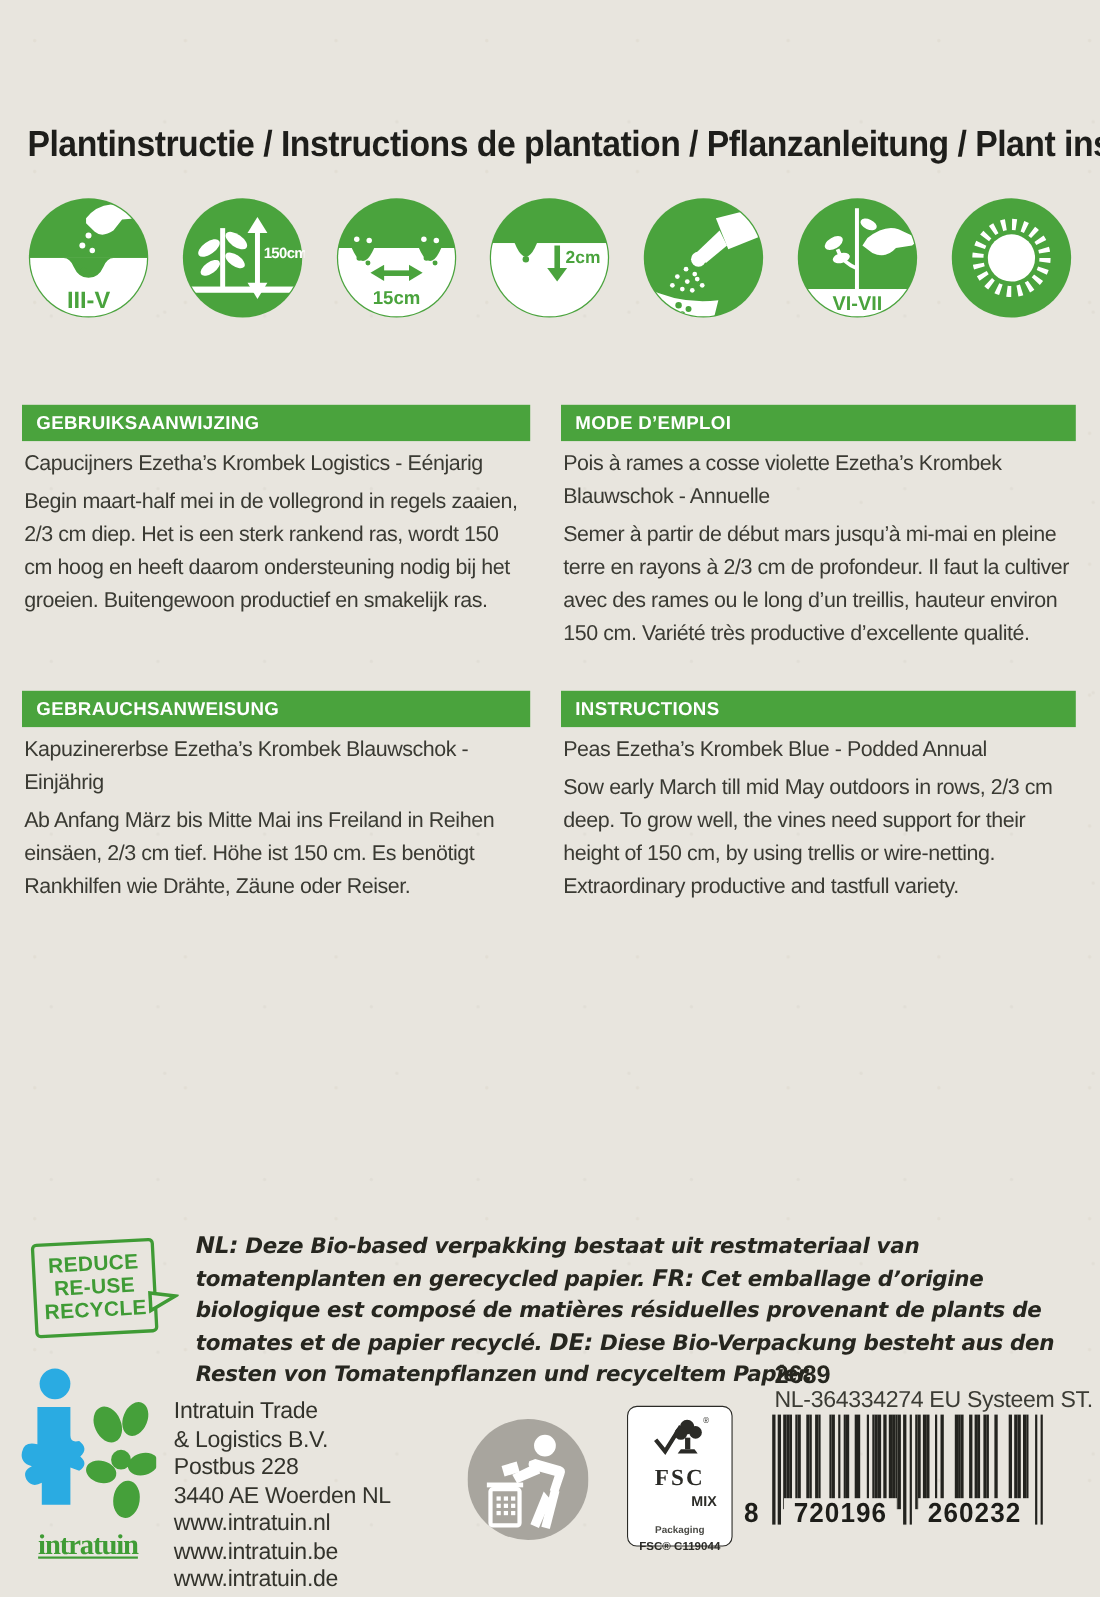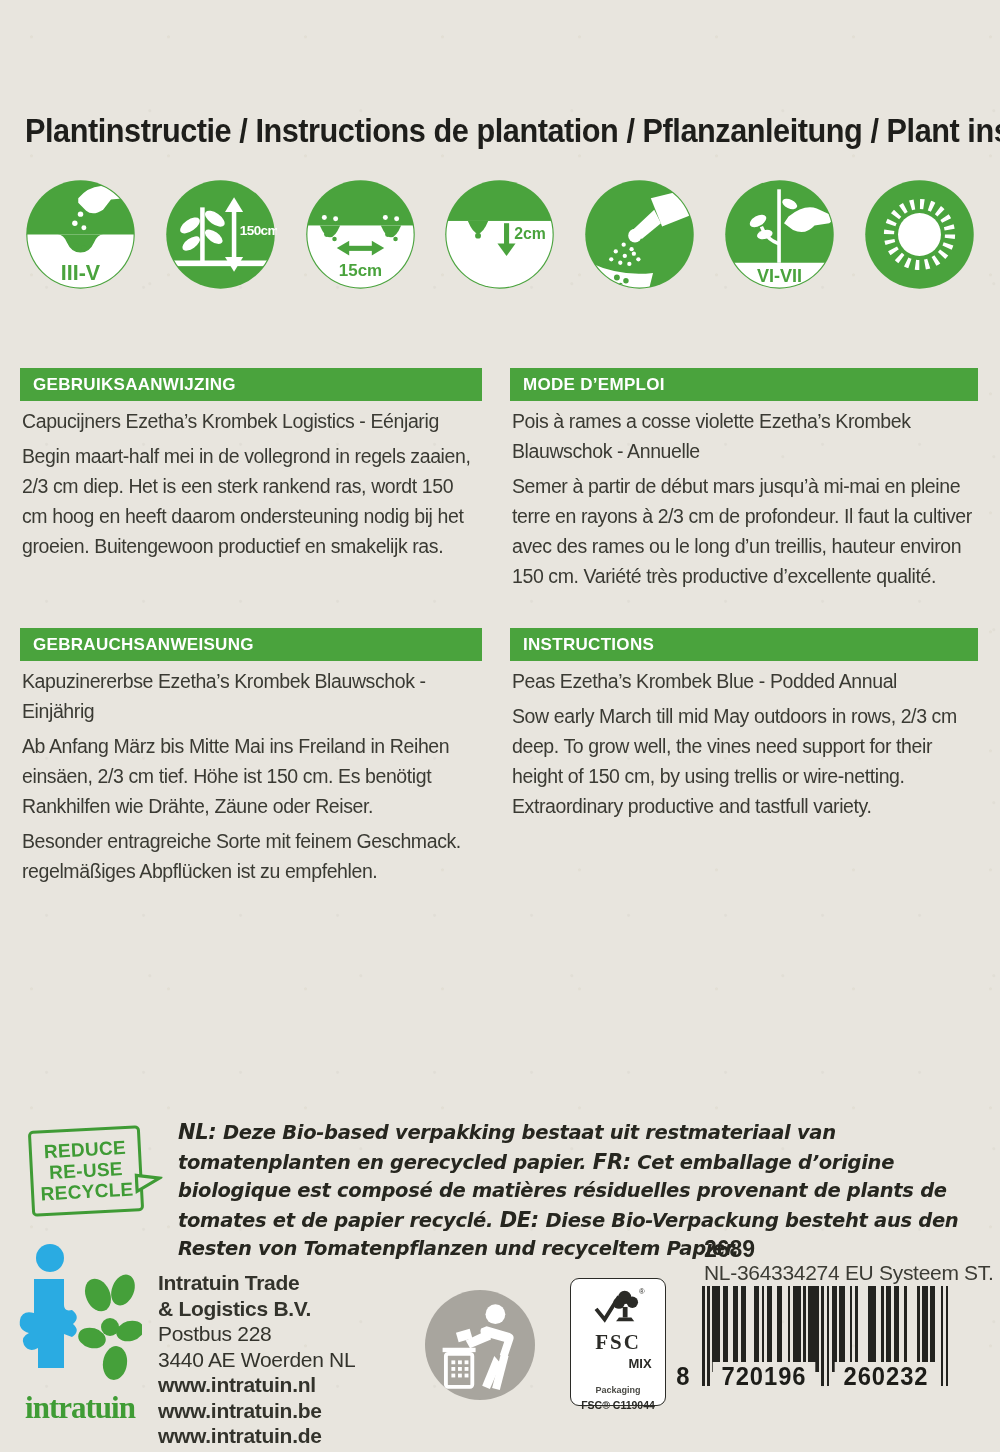--- a/index.html
+++ b/index.html
@@ -34,24 +34,24 @@
   .badge-tail{position:absolute;right:-23px;top:44px;}
   .recycle-note{
     position:absolute;left:178px;top:1118px;width:822px;
     font-family:"DejaVu Sans",sans-serif;font-style:italic;font-weight:bold;
     font-size:19.5px;line-height:28.5px;color:#26261f;letter-spacing:-0.3px;
   }
   .recycle-note .lang{font-size:21px;}
   .logo{position:absolute;left:18px;top:1243px;}
   .wordmark{
     position:absolute;left:16px;top:1390px;width:128px;text-align:center;
-    font-family:"Liberation Serif",serif;font-weight:bold;font-size:31px;letter-spacing:-1px;color:#3f9c35;
+    font-family:"Liberation Serif",serif;font-weight:bold;font-size:26px;letter-spacing:-1px;color:#3f9c35;text-decoration:underline;
   }
   .address{position:absolute;left:158px;top:1270px;font-size:21px;line-height:25.5px;color:#33332c;letter-spacing:-0.3px;}
-  .address .b{font-weight:bold;}
+  .address .b{font-weight:normal;}
   .tidyman{position:absolute;left:425px;top:1290px;}
   .fsc-box{
     position:absolute;left:570px;top:1278px;width:96px;height:128px;background:#ffffff;
     border:1.5px solid #2b2b27;border-radius:9px;text-align:center;color:#2b2b27;
     box-sizing:border-box;padding-top:6px;
   }
   .fsc-name{font-family:"Liberation Serif",serif;font-weight:bold;font-size:21px;letter-spacing:2px;line-height:22px;}
   .fsc-type{font-weight:bold;font-size:13px;margin-top:3px;margin-left:44px;}
   .fsc-sub{font-size:9px;margin-top:14px;font-weight:bold;color:#4a4a45;}
   .fsc-code{font-size:10.5px;font-weight:bold;margin-top:4px;}
@@ -229,21 +229,20 @@
   <section class="block" style="left:510px;top:368px;width:468px;">
     <div class="bar">MODE D’EMPLOI</div>
     <p>Pois à rames a cosse violette Ezetha’s Krombek Blauwschok - Annuelle</p>
     <p>Semer à partir de début mars jusqu’à mi-mai en pleine terre en rayons à 2/3 cm de profondeur. Il faut la cultiver avec des rames ou le long d’un treillis, hauteur environ 150 cm. Variété très productive d’excellente qualité.</p>
   </section>
 
   <section class="block" style="left:20px;top:628px;width:462px;">
     <div class="bar">GEBRAUCHSANWEISUNG</div>
     <p>Kapuzinererbse Ezetha’s Krombek Blauwschok - Einjährig</p>
     <p>Ab Anfang März bis Mitte Mai ins Freiland in Reihen einsäen, 2/3 cm tief. Höhe ist 150 cm. Es benötigt Rankhilfen wie Drähte, Zäune oder Reiser.</p>
-    <p>Besonder entragreiche Sorte mit feinem Geschmack. regelmäßiges Abpflücken ist zu empfehlen.</p>
   </section>
 
   <section class="block" style="left:510px;top:628px;width:468px;">
     <div class="bar">INSTRUCTIONS</div>
     <p>Peas Ezetha’s Krombek Blue - Podded Annual</p>
     <p>Sow early March till mid May outdoors in rows, 2/3 cm deep. To grow well, the vines need support for their height of 150 cm, by using trellis or wire-netting. Extraordinary productive and tastfull variety.</p>
   </section>
 
   <div class="recycle-badge">
     <div>REDUCE</div>

